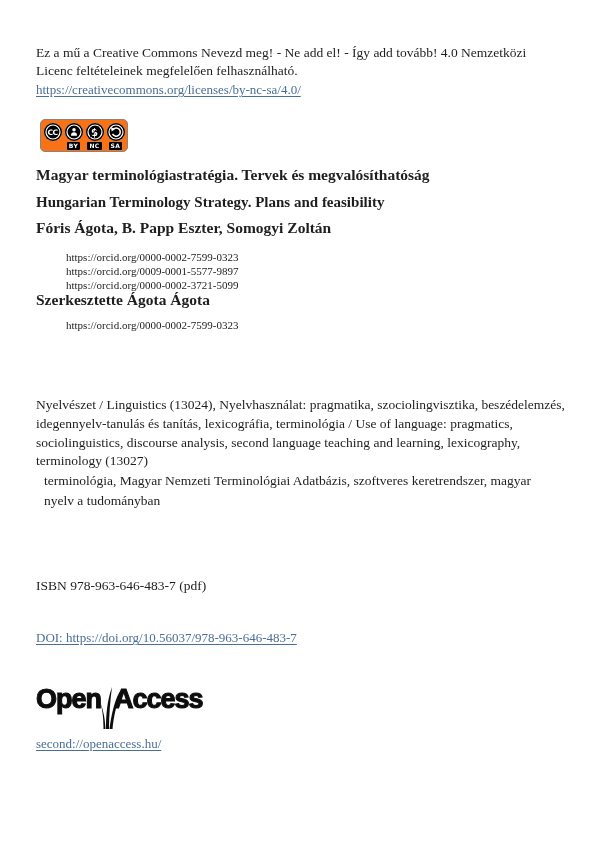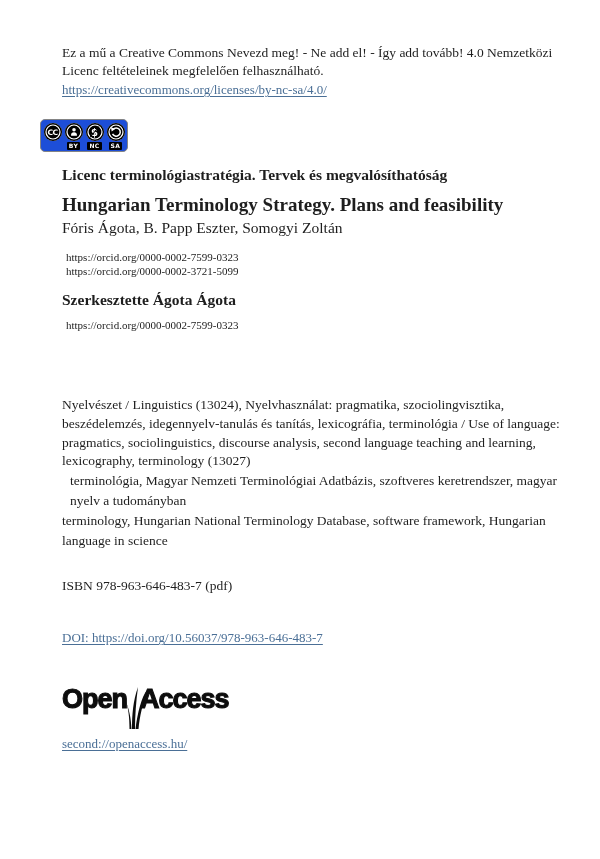--- a/index.html
+++ b/index.html
@@ -1,54 +1,54 @@
 <!DOCTYPE html>
 <html><head>
 <meta charset="utf-8">
 <style>
   * { margin:0; padding:0; box-sizing:border-box; }
   html,body { background:#ffffff; }
   .page {
     position:relative; width:600px; height:859px; background:#ffffff;
     font-family:"Liberation Serif", serif; color:#1e1e1e; overflow:hidden;
   }
-  .abs { position:absolute; left:62px; }
+  .abs { position:absolute; left:36px; }
   .body-text { font-size:13.5px; line-height:18px; }
   .license { top:44px; right:40px; line-height:17.5px; }
   .license-link { top:81px; }
   a.link, .link {
     color:#4a6f96; text-decoration:underline; text-underline-offset:2px;
     text-decoration-thickness:1px; font-size:13px; line-height:17px; display:inline-block;
     cursor:pointer;
   }
   
   .cc-badge {
-    top:119px; left:40px; width:88px; height:33px; background:#1d4ed8;
+    top:119px; left:40px; width:88px; height:33px; background:#f97316;
     border:1px solid #848484; border-radius:5px;
     display:flex; justify-content:center; align-items:flex-start; gap:3px; padding-top:3px;
   }
   .cc-item { display:flex; flex-direction:column; align-items:center; gap:1px; }
   .cc-circle {
     width:18px; height:18px; background:#000; border-radius:50%;
     box-shadow: inset 0 0 0 1.4px #000, inset 0 0 0 2.6px #ffffff;
     color:#fff; display:flex; align-items:center; justify-content:center;
     font-family:"DejaVu Sans", sans-serif; font-weight:bold; font-size:7.5px;
     letter-spacing:-0.5px; position:relative; overflow:hidden;
   }
   .cc-dollar { font-size:10px; letter-spacing:0; }
   .nc-slash { position:absolute; width:1.4px; height:14px; background:#000;
     transform:rotate(40deg); left:8.3px; top:2px; }
   .cc-chip {
     background:#000; color:#fff; font-family:"DejaVu Sans", sans-serif; font-weight:bold;
     font-size:6px; line-height:7.5px; padding:0 2px; border-radius:1px; letter-spacing:0.4px;
   }
   
   .title-hu { top:166px; font-size:15.5px; font-weight:bold; }
-  .title-en { top:194px; font-size:19px;text-align:right; }
-  .authors  { top:219px; font-size:15.5px; font-weight:normal;text-align:right; }
+  .title-en { top:194px; font-size:15px;text-align:right; }
+  .authors  { top:219px; font-size:15.5px; font-weight:bold;text-align:right; }
   .orcid-group { top:250px; left:66px; }
   .orcid { font-size:11px; line-height:14.2px; color:#222; display:block; text-decoration:none; }
   .editor { top:291px; font-size:15.5px; font-weight:bold; }
   .editor-orcid { top:318px; left:66px; }
   .subjects { top:396px; right:32px; line-height:18.8px; }
   .kw-hu { top:471px; right:40px; line-height:19.5px;margin-left:8px; }
   .kw-en { top:511px; right:40px; line-height:19.5px; }
   .isbn { top:577px;text-align:right; }
   .doi  { top:629px; }
   
@@ -93,35 +93,35 @@
       <div class="cc-circle">
         <svg width="12" height="12" viewBox="0 0 12 12">
           <path d="M3.1 3.3 A4.1 4.1 0 1 1 2.5 7.9" fill="none" stroke="#fff" stroke-width="1.5"></path>
           <polygon points="0.9,1.0 5.1,2.9 1.7,5.6" fill="#fff"></polygon>
         </svg>
       </div>
       <div class="cc-chip">SA</div>
     </div>
   </div>
 
-  <h1 class="abs title-hu">Licenc terminológiastratégia. Tervek és megvalósíthatóság</h1>
+  <h1 class="abs title-hu">Magyar terminológiastratégia. Tervek és megvalósíthatóság</h1>
   <h2 class="abs title-en">Hungarian Terminology Strategy. Plans and feasibility</h2>
   <h3 class="abs authors">Fóris Ágota, B. Papp Eszter, Somogyi Zoltán</h3>
 
   <div class="abs orcid-group">
     <a class="orcid">https://orcid.org/0000-0002-7599-0323</a>
+    <a class="orcid">https://orcid.org/0009-0001-5577-9897</a>
     <a class="orcid">https://orcid.org/0000-0002-3721-5099</a>
   </div>
 
   <h3 class="abs editor">Szerkesztette Ágota Ágota</h3>
   <a class="abs orcid editor-orcid">https://orcid.org/0000-0002-7599-0323</a>
 
   <p class="abs body-text subjects">Nyelvészet / Linguistics (13024), Nyelvhasználat: pragmatika, szociolingvisztika, beszédelemzés, idegennyelv-tanulás és tanítás, lexicográfia, terminológia / Use of language: pragmatics, sociolinguistics, discourse analysis, second language teaching and learning, lexicography, terminology (13027)</p>
   <p class="abs body-text kw-hu">terminológia, Magyar Nemzeti Terminológiai Adatbázis, szoftveres keretrendszer, magyar nyelv a tudományban</p>
-  <p class="abs body-text kw-en">terminology, Hungarian National Terminology Database, software framework, Hungarian language in science</p>
 
   <p class="abs body-text isbn">ISBN 978-963-646-483-7 (pdf)</p>
   <a class="abs link doi">DOI: https://doi.org/10.56037/978-963-646-483-7</a>
 
   <div class="abs oa-logo">
     <span class="oa-word">Open</span>
     <svg class="oa-feather" viewBox="0 0 26 44">
       <path d="M10 44 C10 30 11 16 16 2 C14 17 13 31 13 44 Z" fill="#0d0d0d"></path>
       <path d="M13.5 44 C15.5 28 19.5 12 25 5 C21 18 17.5 32 16.5 44 Z" fill="#0d0d0d"></path>
       <path d="M7.5 44 C7.5 33 6.5 22 3 15 C7 23 9 33 9.5 44 Z" fill="#0d0d0d"></path>

